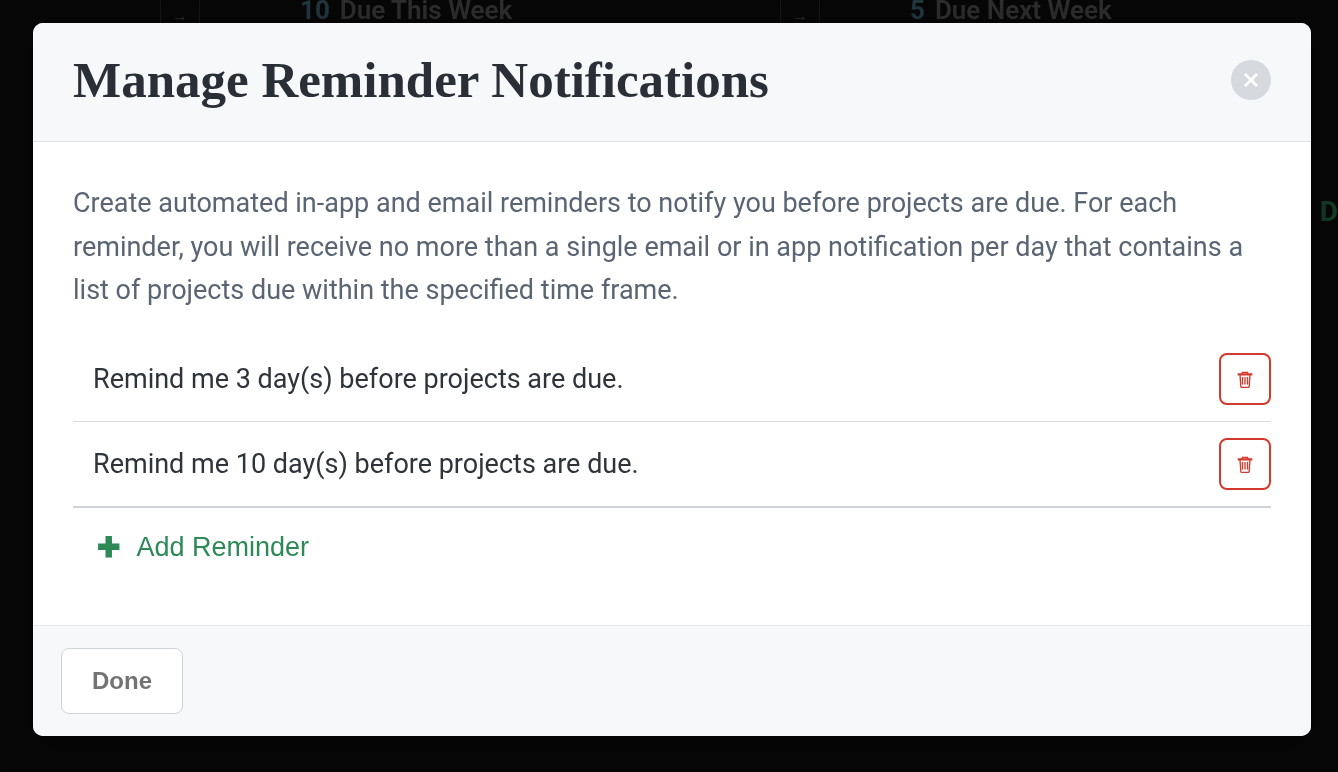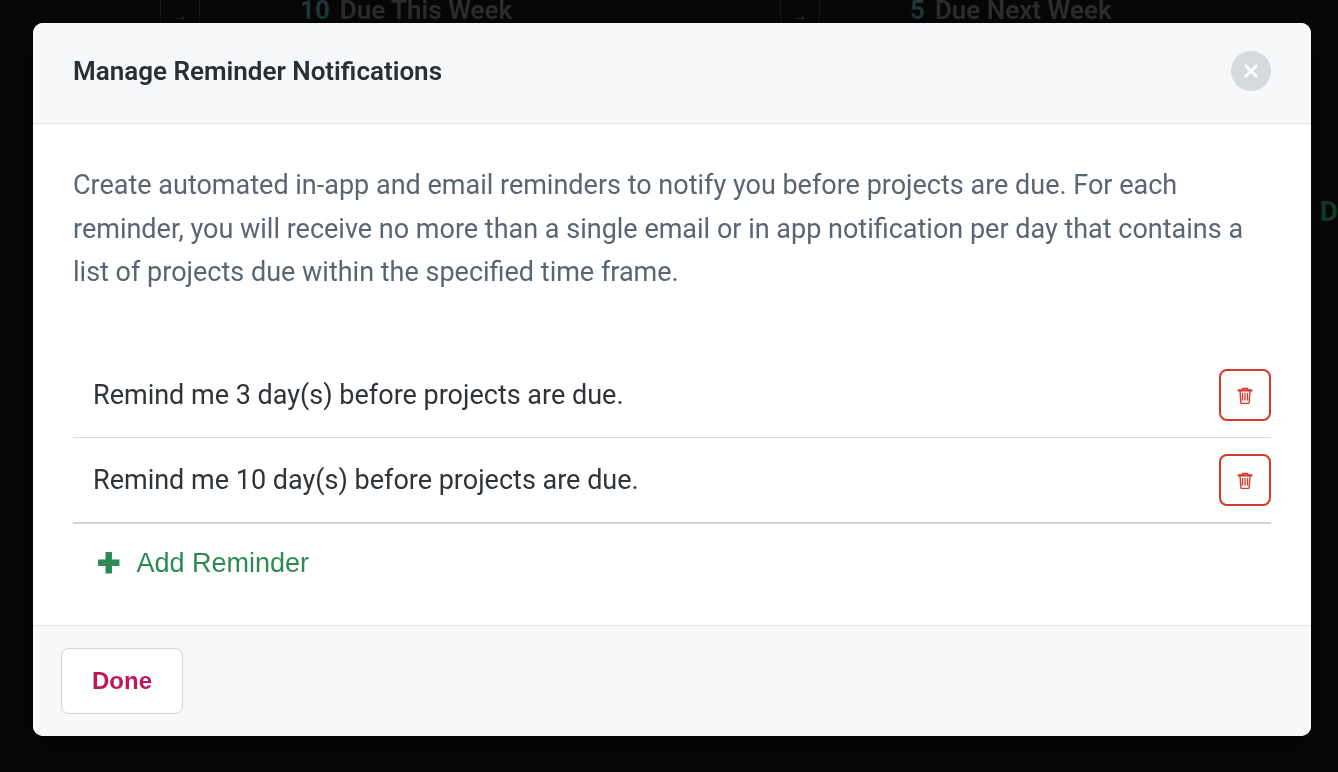--- a/index.html
+++ b/index.html
@@ -68,23 +68,24 @@
     
     .modal-header {
       background: #f7f8f9;
       padding: 28px 40px 32px 40px;
       border-bottom: 1px solid #e1e3e6;
       display: flex;
       align-items: center;
       justify-content: space-between;
     }
     .modal-title {
-      font-size: 26px;
+      font-size: 51px;
       font-weight: 600;
       color: #2a2e36;
+      font-family: Liberation Serif, serif;
     }
     .close-btn {
       width: 40px;
       height: 40px;
       border-radius: 50%;
       background: #d6d9dd;
       border: none;
       display: flex;
       align-items: center;
       justify-content: center;
@@ -97,21 +98,21 @@
     
     .modal-body {
       padding: 40px 40px 30px 40px;
       flex: 1;
       overflow: auto;
     }
     .description {
       font-size: 27px;
       line-height: 1.62;
       color: #5a6573;
-      margin-bottom: 58px;
+      margin-bottom: 24px;
     }
     
     .reminder-list {
       list-style: none;
     }
     .reminder-item {
       display: flex;
       align-items: center;
       justify-content: space-between;
       padding: 16px 0 16px 20px;
@@ -167,21 +168,21 @@
       border-top: 1px solid #e6e8ea;
       padding: 22px 28px 22px 28px;
     }
     .done-btn {
       background: #fff;
       border: 1px solid #cfd3d7;
       border-radius: 8px;
       padding: 18px 30px;
       font-size: 24px;
       font-weight: 700;
-      color: #be185d;
+      color: #737373;
       cursor: pointer;
     }
   </style>
 </head>
 <body>
 
 <div class="backdrop">
   <div style="position:absolute; top:-5px; left:160px; width:40px; height:40px; border:1px solid #333; display:flex; align-items:center; justify-content:center; color:#666;">→</div>
   <div style="position:absolute; top:-5px; left:300px;" class="stat">
     <span class="num">10</span>

